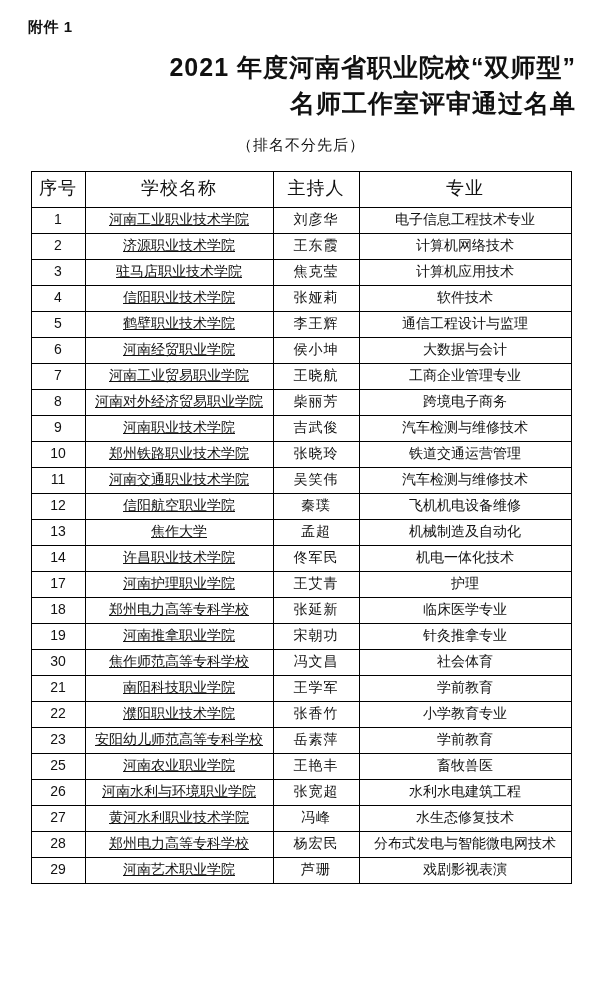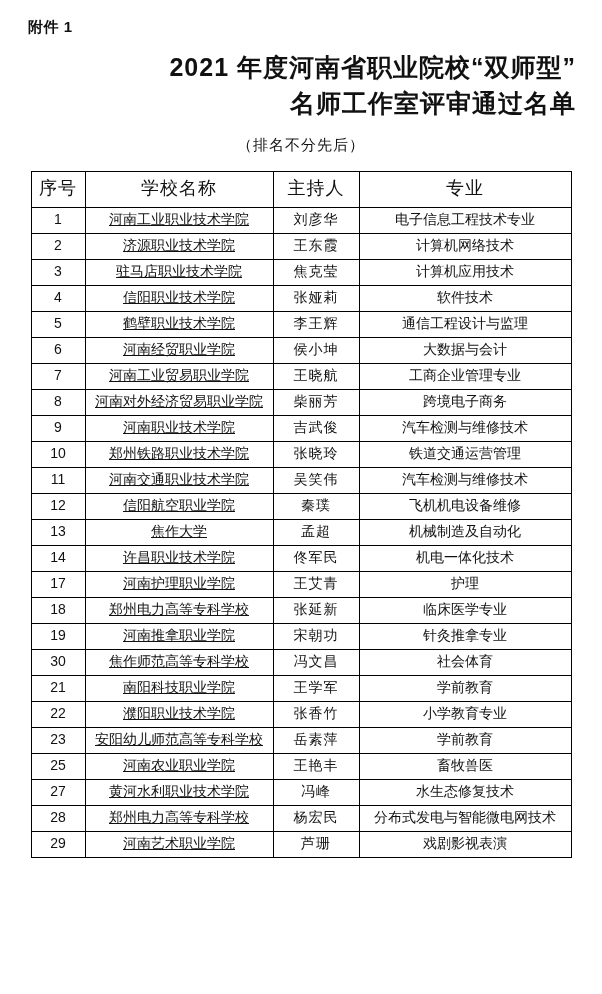--- a/index.html
+++ b/index.html
@@ -234,20 +234,26 @@
         <td class="host">岳素萍</td>
         <td class="major">学前教育</td>
       </tr>
       <tr>
         <td class="idx">25</td>
         <td class="school">河南农业职业学院</td>
         <td class="host">王艳丰</td>
         <td class="major">畜牧兽医</td>
       </tr>
       <tr>
+        <td class="idx">26</td>
+        <td class="school">河南水利与环境职业学院</td>
+        <td class="host">张宽超</td>
+        <td class="major">水利水电建筑工程</td>
+      </tr>
+      <tr>
         <td class="idx">27</td>
         <td class="school">黄河水利职业技术学院</td>
         <td class="host">冯峰</td>
         <td class="major">水生态修复技术</td>
       </tr>
       <tr>
         <td class="idx">28</td>
         <td class="school">郑州电力高等专科学校</td>
         <td class="host">杨宏民</td>
         <td class="major tight">分布式发电与智能微电网技术</td>

